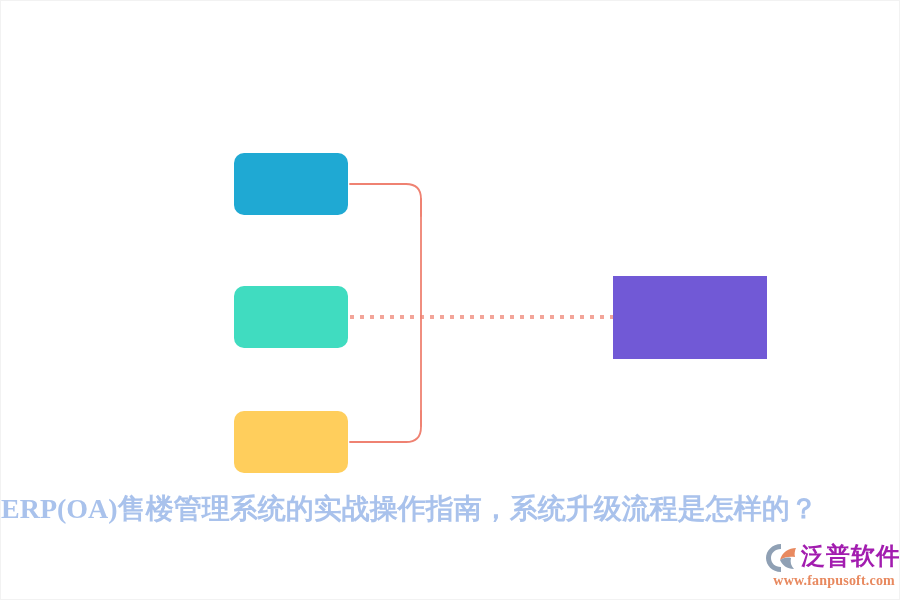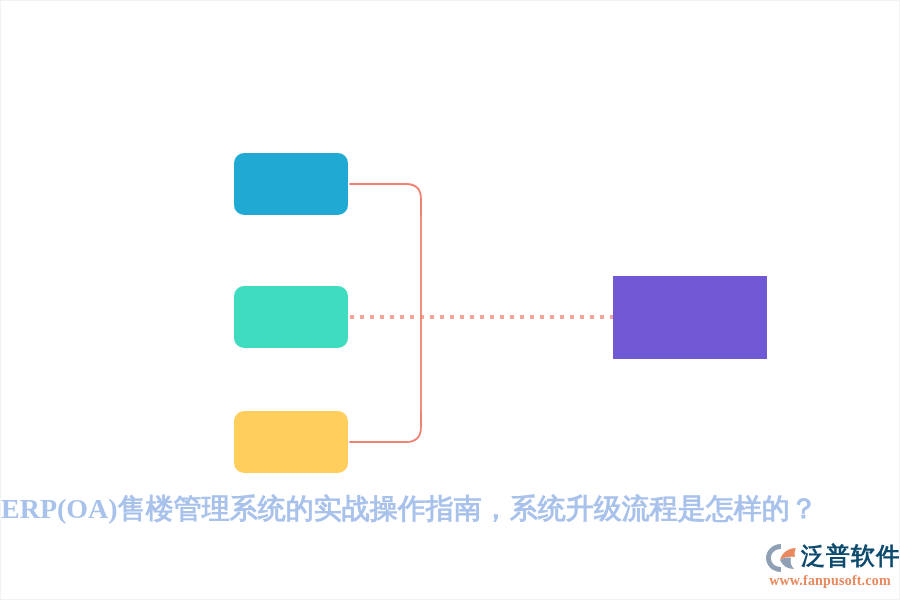--- a/index.html
+++ b/index.html
@@ -87,31 +87,31 @@
     width: 34px;
     height: 30px;
   }
   #logo-brand {
     position: absolute;
     left: 36px;
     top: 0px;
     font-family: "Liberation Sans", sans-serif;
     font-size: 24px;
     font-weight: 700;
-    color: #0c4a6e;
+    color: #a21caf;
     letter-spacing: 1px;
     line-height: 30px;
     white-space: nowrap;
   }
   #logo-url {
     position: absolute;
     left: 0px;
     top: 32px;
     width: 130px;
-    text-align: center;
+    text-align: right;
     font-family: "Liberation Serif", serif;
     font-size: 14px;
     font-weight: 700;
     color: #e8895f;
     letter-spacing: 0.2px;
     white-space: nowrap;
   }
 </style>
 </head>
 <body>

